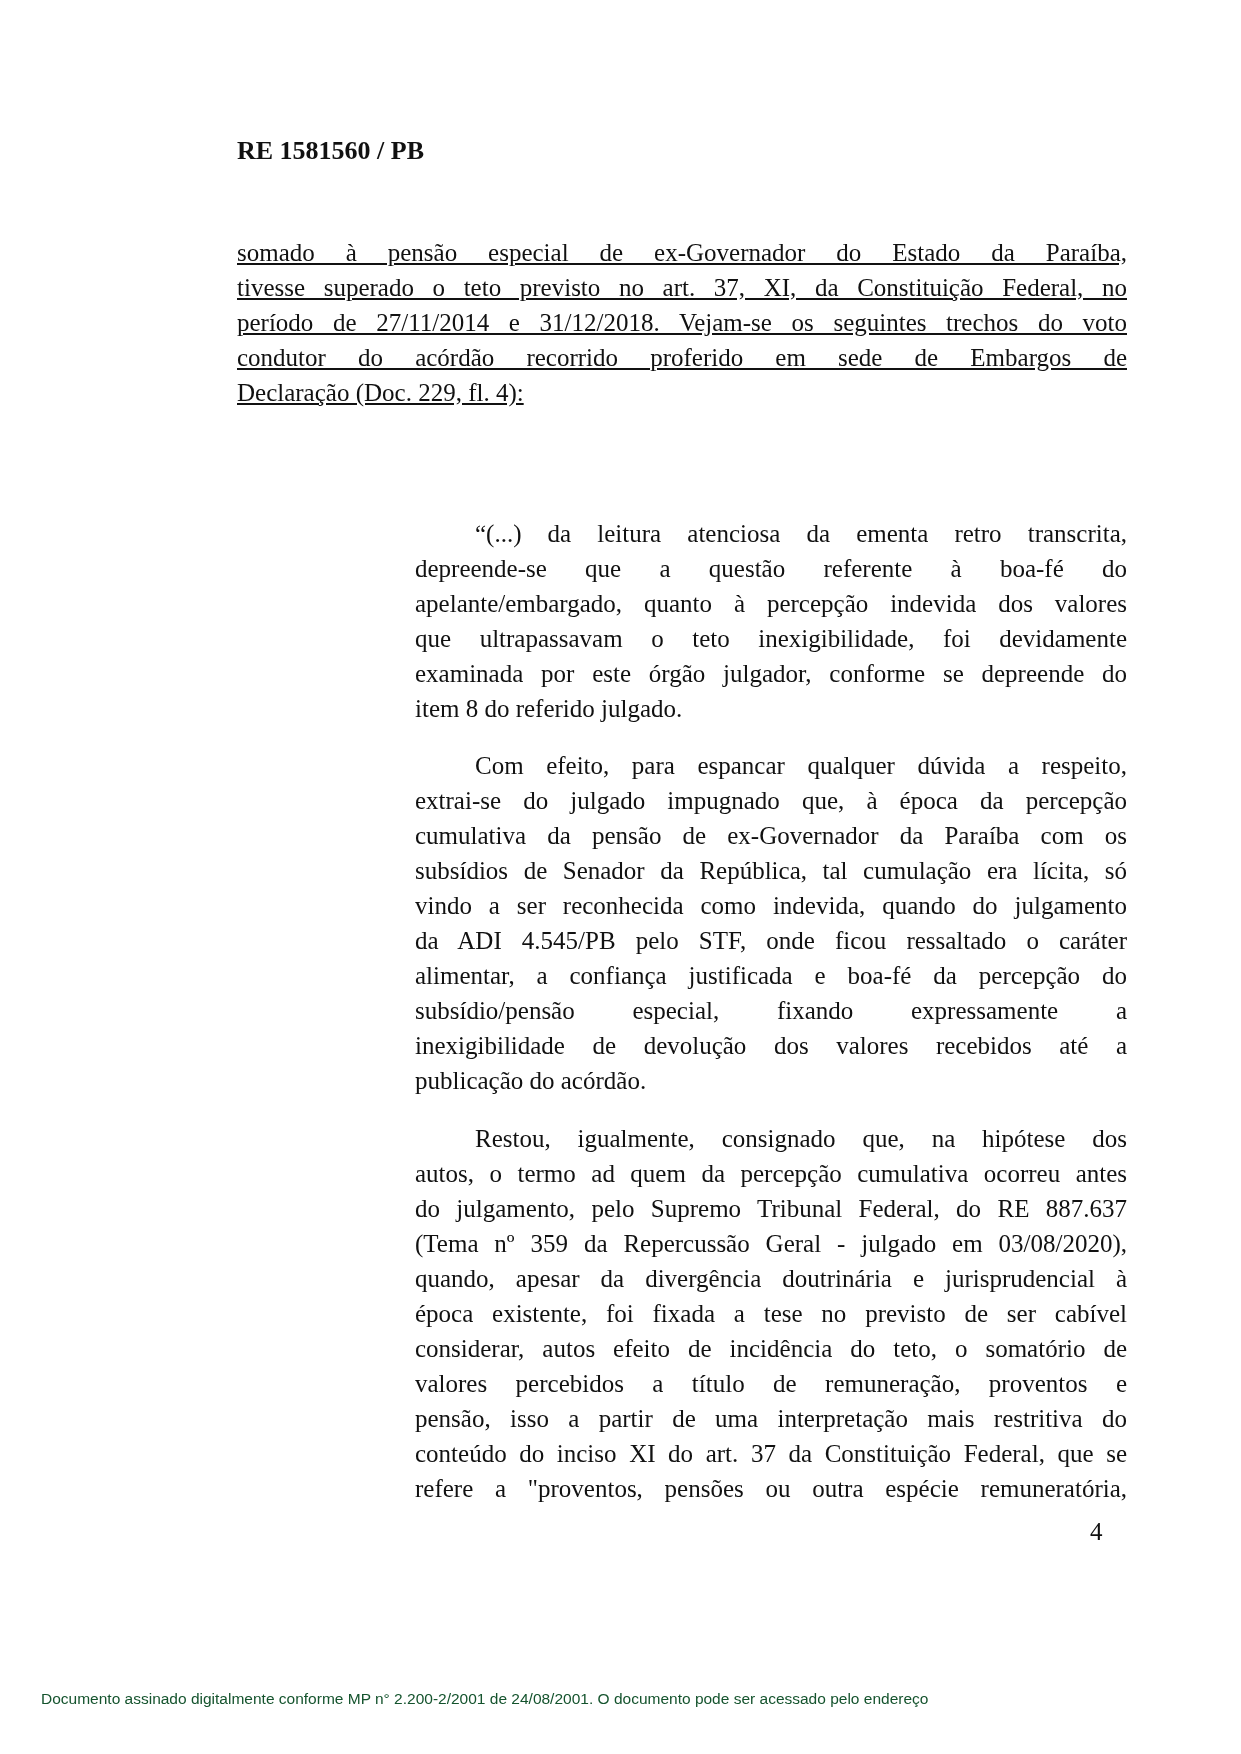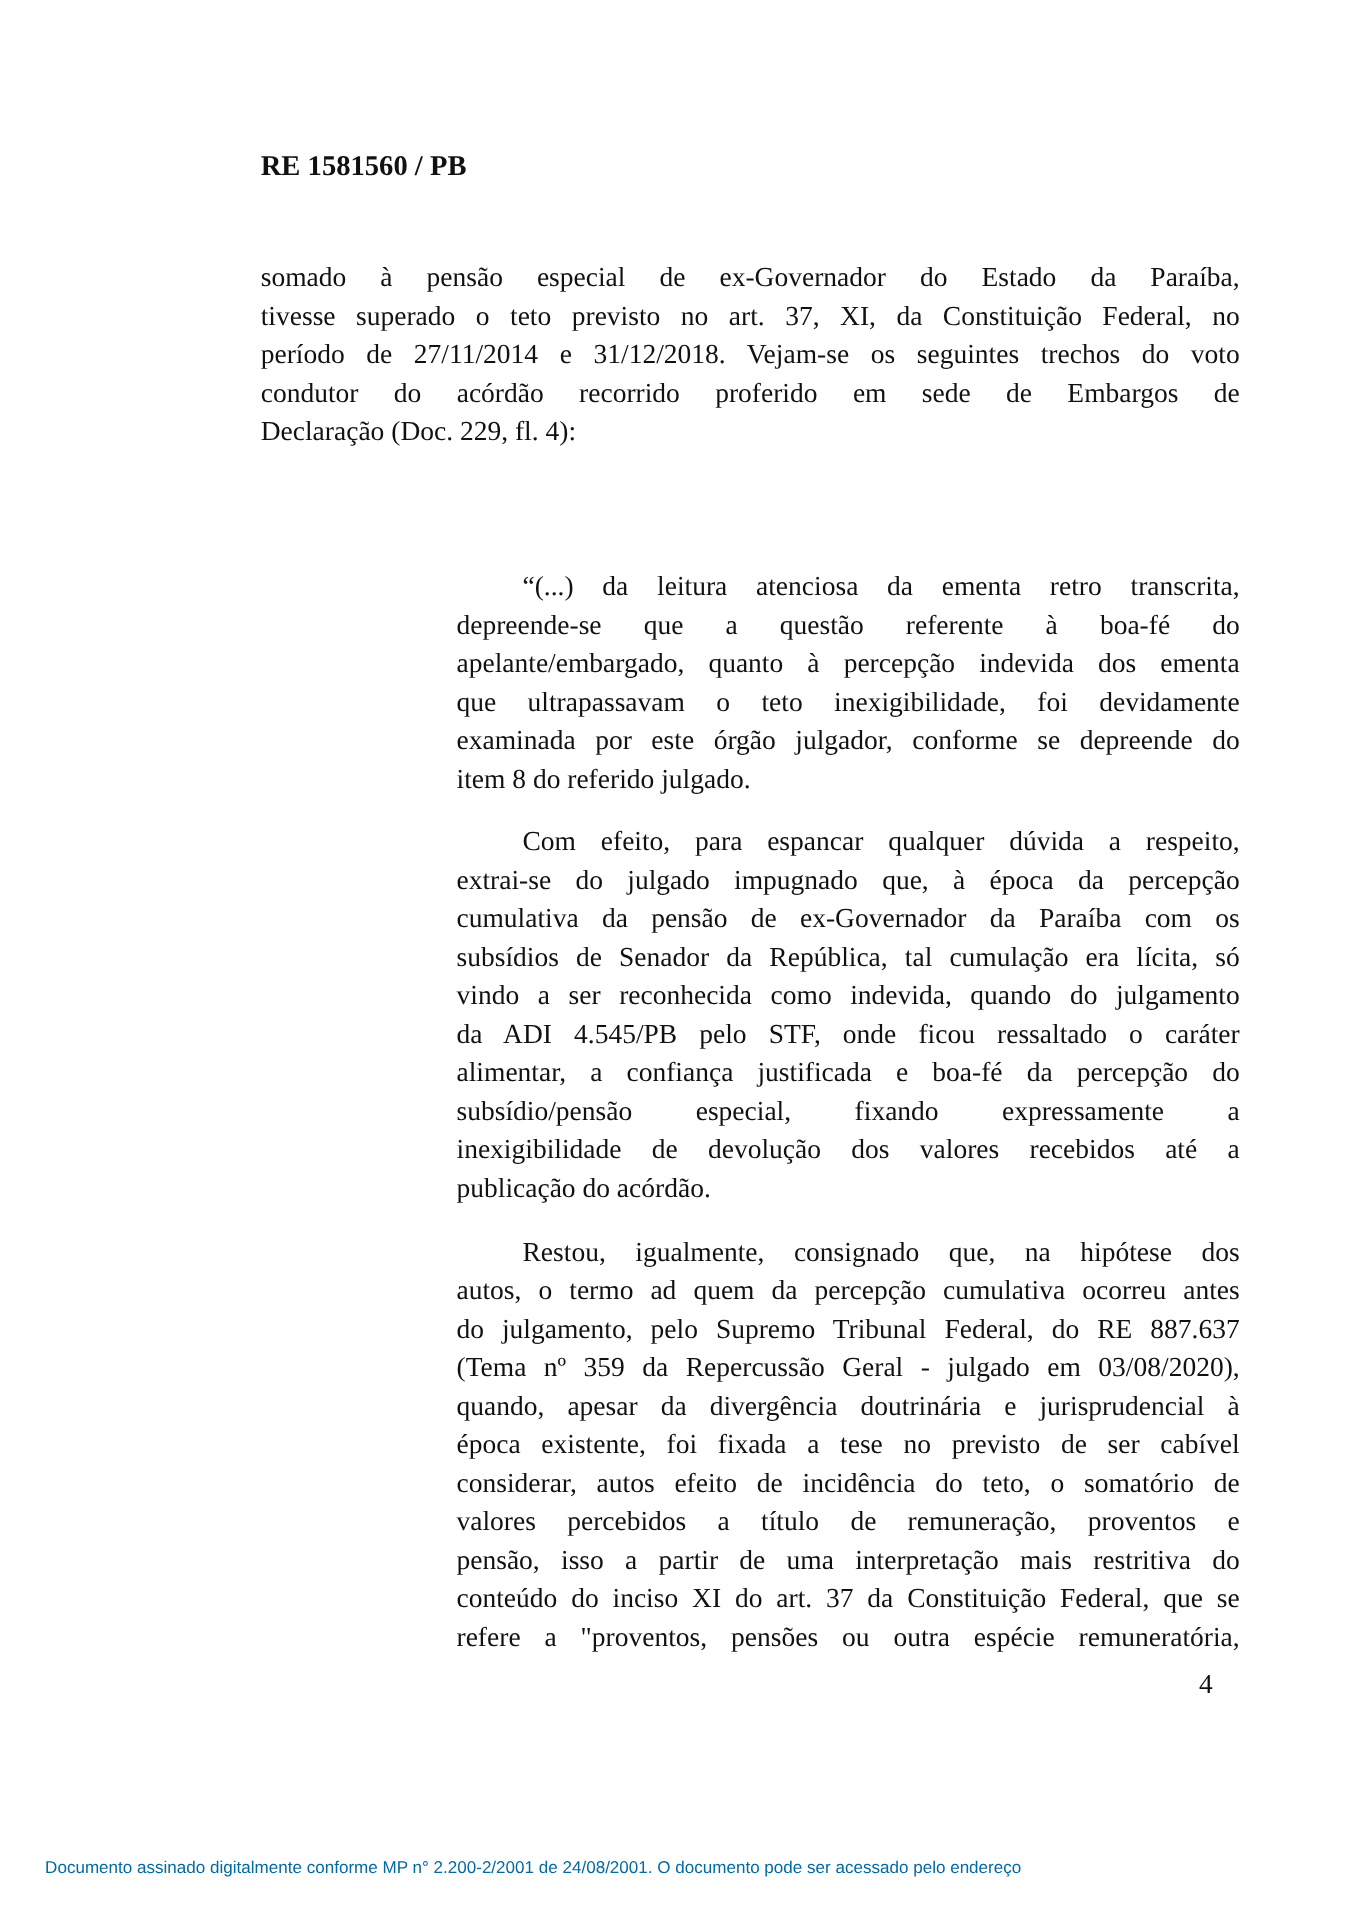--- a/index.html
+++ b/index.html
@@ -1,45 +1,45 @@
 <!DOCTYPE html>
 <html><head>
 <meta charset="utf-8">
 <style>
   html, body { margin: 0; padding: 0; background: #ffffff; }
   body { width: 1241px; height: 1754px; position: relative; overflow: hidden; }
   .page { position: absolute; left: 0; top: 0; width: 1241px; height: 1364px; background: #ffffff; color: #111; }
   .header { position: absolute; left: 237px; top: 136px; font-family: "Liberation Serif", "DejaVu Serif", serif; font-weight: bold; font-size: 26px; letter-spacing: 0px; }
   .line { position: absolute; font-family: "Liberation Serif", "DejaVu Serif", serif; font-size: 25px; white-space: nowrap; text-align: justify; text-align-last: justify; height: 30px; line-height: 30px; }
   .line.last { text-align-last: left; }
-  .body-line { left: 237px; width: 890px; }
+  .body-line { left: 237px; width: 890px; text-decoration: underline; }
   .quote-line { left: 415px; width: 712px; margin-top: 36px; }
   .quote-line.indent { left: 475px; width: 652px; }
   .page-number { position: absolute; left: 1090px; top: 1518px; font-family: "Liberation Serif", "DejaVu Serif", serif; font-size: 25px; }
-  .footer { position: absolute; left: 41px; font-family: "Liberation Sans", "DejaVu Sans", sans-serif; font-size: 15.5px; color: #0369a1; white-space: nowrap; }
+  .footer { position: absolute; left: 41px; font-family: "Liberation Sans", "DejaVu Sans", sans-serif; font-size: 15.5px; color: #14532d; white-space: nowrap; }
 </style>
 </head>
 <body>
 
 <div class="page">
   <div class="header">RE 1581560 / PB</div>
 
   <div>
     <div class="line body-line" style="top:238px">somado à pensão especial de ex-Governador do Estado da Paraíba,</div>
     <div class="line body-line" style="top:273px">tivesse superado o teto previsto no art. 37, XI, da Constituição Federal, no</div>
     <div class="line body-line" style="top:308px">período de 27/11/2014 e 31/12/2018. Vejam-se os seguintes trechos do voto</div>
     <div class="line body-line" style="top:343px">condutor do acórdão recorrido proferido em sede de Embargos de</div>
     <div class="line body-line last" style="top:378px">Declaração (Doc. 229, fl. 4):</div>
   </div>
 
   <div>
     <div>
       <div class="line quote-line indent" style="top:483px">“(...) da leitura atenciosa da ementa retro transcrita,</div>
       <div class="line quote-line" style="top:518px">depreende-se que a questão referente à boa-fé do</div>
-      <div class="line quote-line" style="top:553px">apelante/embargado, quanto à percepção indevida dos ementa</div>
+      <div class="line quote-line" style="top:553px">apelante/embargado, quanto à percepção indevida dos valores</div>
       <div class="line quote-line" style="top:588px">que ultrapassavam o teto inexigibilidade, foi devidamente</div>
       <div class="line quote-line" style="top:623px">examinada por este órgão julgador, conforme se depreende do</div>
       <div class="line quote-line last" style="top:658px">item 8 do referido julgado.</div>
     </div>
 
     <div>
       <div class="line quote-line indent" style="top:715px">Com efeito, para espancar qualquer dúvida a respeito,</div>
       <div class="line quote-line" style="top:750px">extrai-se do julgado impugnado que, à época da percepção</div>
       <div class="line quote-line" style="top:785px">cumulativa da pensão de ex-Governador da Paraíba com os</div>
       <div class="line quote-line" style="top:820px">subsídios de Senador da República, tal cumulação era lícita, só</div>

